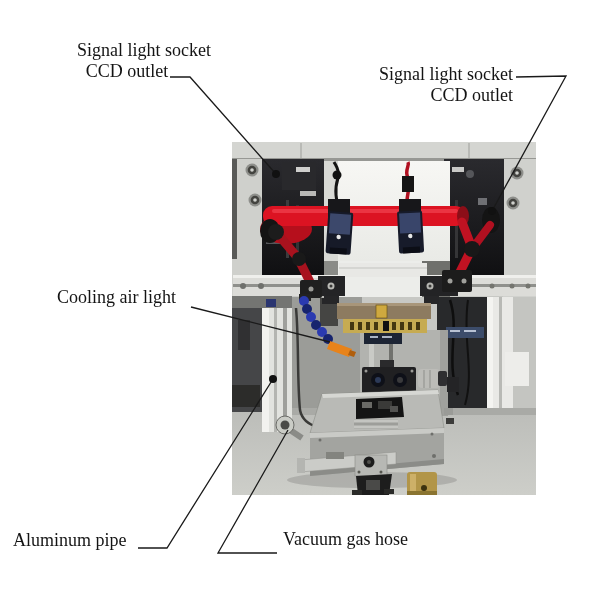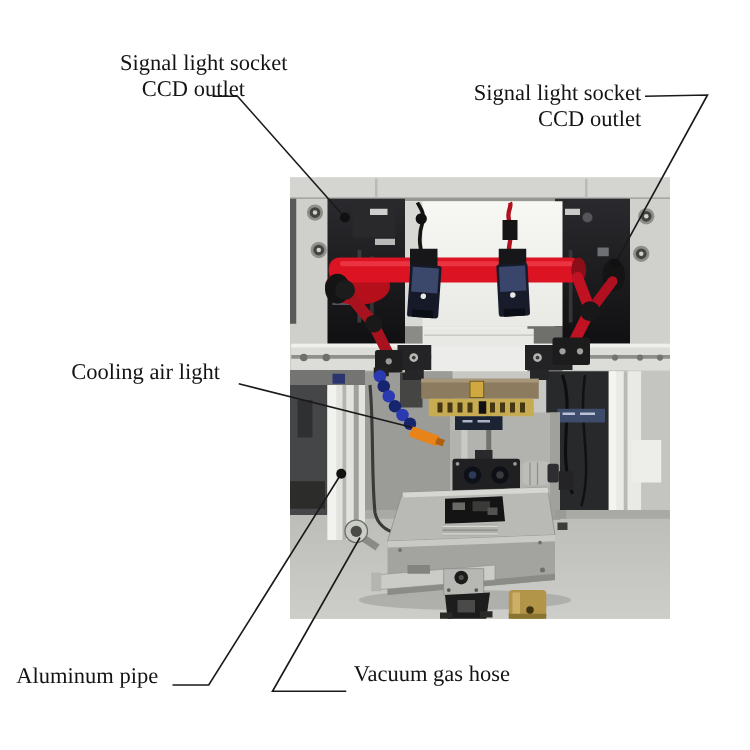--- a/index.html
+++ b/index.html
@@ -1,20 +1,20 @@
 <!DOCTYPE html>
 <html><head>
 <meta charset="utf-8">
 <style>
   html,body{margin:0;padding:0;background:#ffffff;}
   #figure{position:relative;width:600px;height:600px;background:#ffffff;overflow:hidden;
           font-family:"Liberation Serif", serif;}
   svg{position:absolute;left:0;top:0;}
   .label{position:absolute;font-size:18px;color:#141414;white-space:nowrap;line-height:21px;}
-  .label span{display:block;text-align:right;}
+  .label span{display:block;}
   .lbl-tl{left:58px;top:40px;width:172px;text-align:center;}
   .lbl-tl .l2{margin-right:34px;}
   .lbl-tr{left:356px;top:64px;width:157px;text-align:right;}
   .lbl-cool{left:57px;top:287px;}
   .lbl-alum{left:13px;top:530px;}
   .lbl-vac{left:283px;top:529px;}
 </style>
 </head>
 <body>
 

